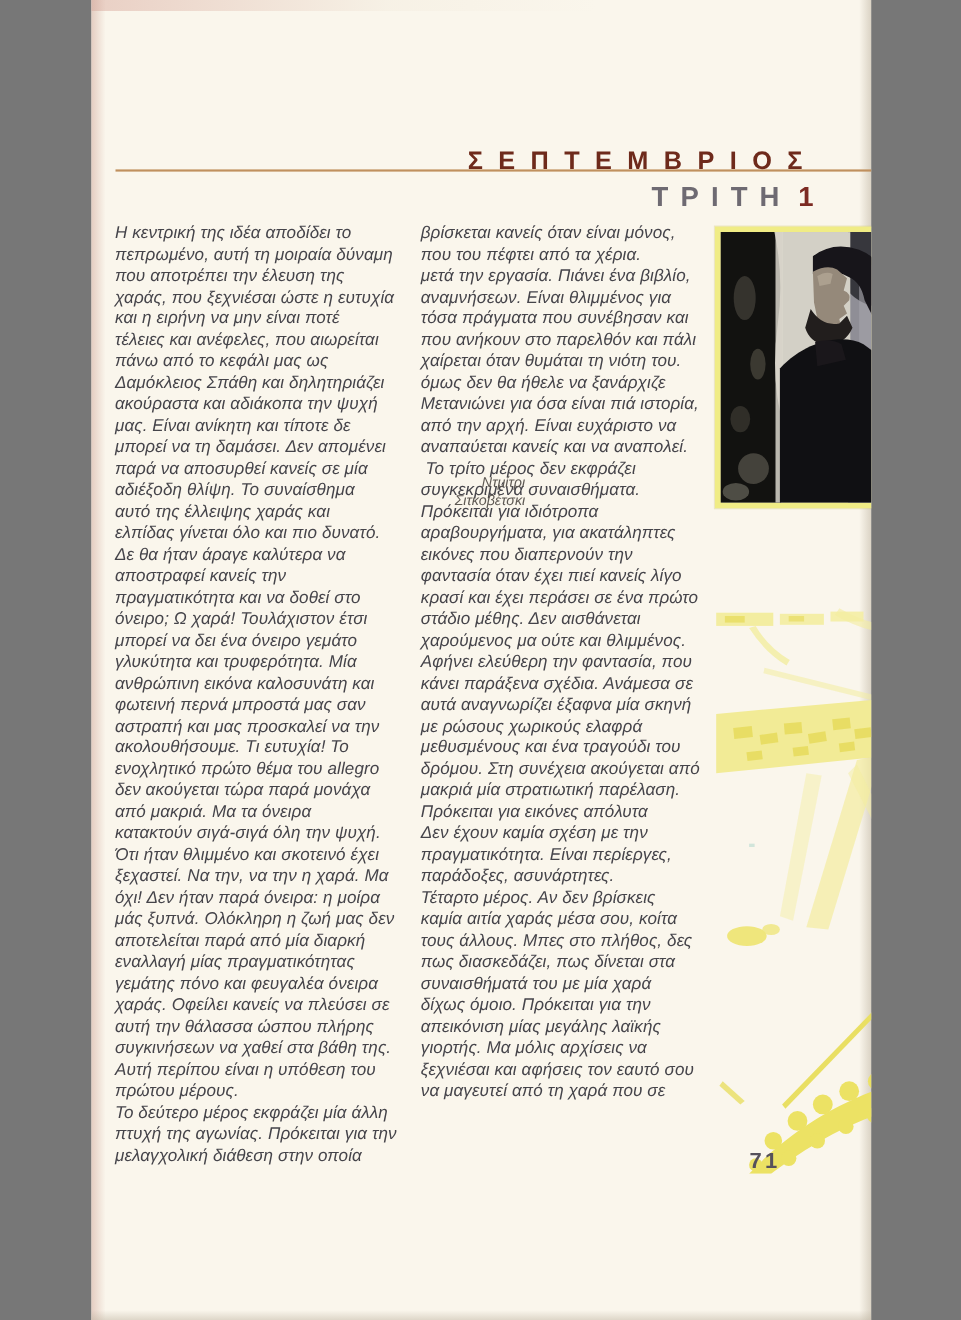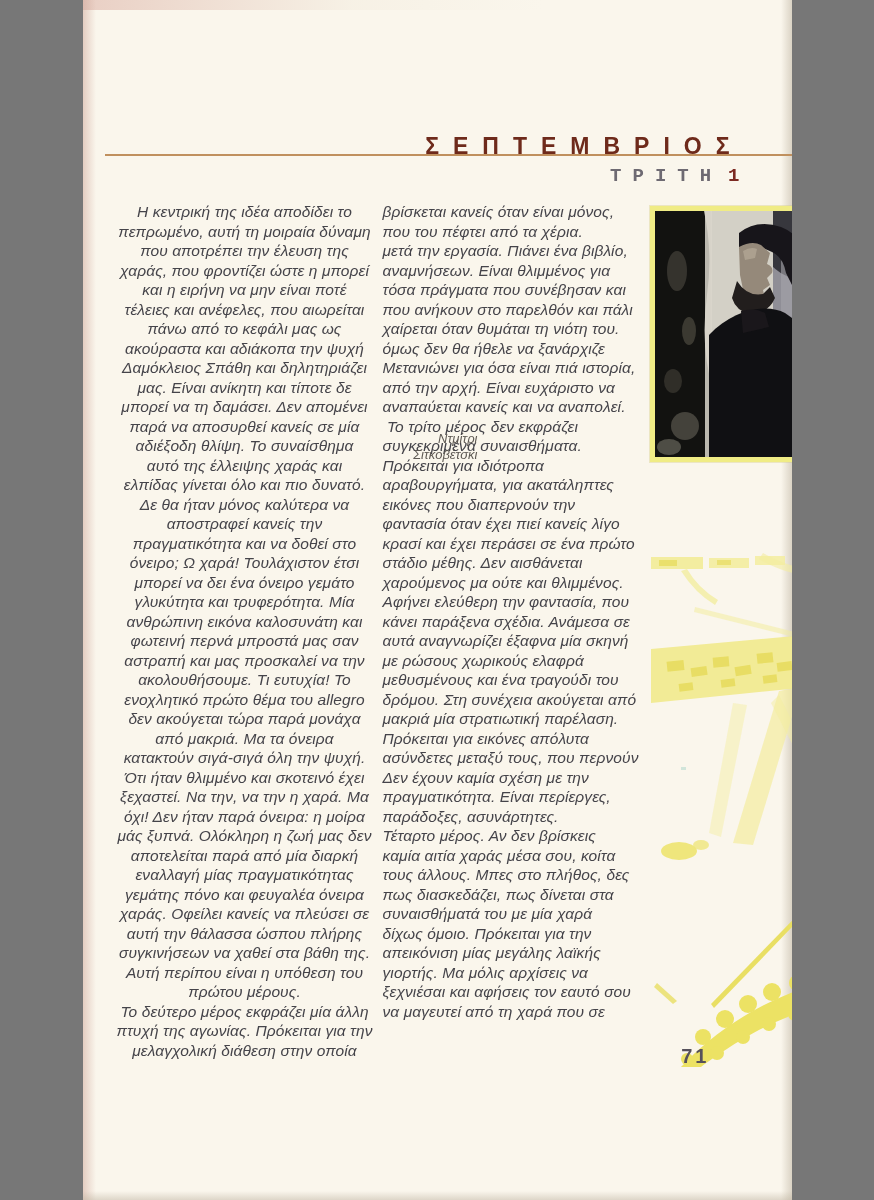--- a/index.html
+++ b/index.html
@@ -23,30 +23,29 @@
   
   .rule { position:absolute; left:22px; top:154px; width:790px; height:2px;
     background:var(--rule, #c0905e); }
   .month-title {
     position:absolute; right:48px; top:133px; margin:0;
     font-size:23px; font-weight:800; letter-spacing:14px; white-space:nowrap;
     color:var(--title, #6e2a1b); z-index:2;
   }
   .date-line {
     position:absolute; right:50px; top:165px;
-    font-size:19px; font-weight:700; letter-spacing:11px; white-space:nowrap;
+    font-size:25px; font-weight:700; letter-spacing:11px; white-space:nowrap;
     color:var(--day, #6e6a72);
-    font-family:Liberation Mono, monospace;
   }
   .date-line .num { color:var(--daynum, #7c2a22); margin-left:6px; letter-spacing:2px; }
 
   
   .col { position:absolute; top:202px; color:var(--text, #45444a);
     font-style:italic; font-size:15.5px; letter-spacing:0.1px; }
-  .col-left  { left:22px;  width:280px;text-align:center; }
+  .col-left  { left:22px;  width:280px; }
   .col-right { left:300px; width:268px; }
   .text-line { height:19.5px; line-height:19.5px; white-space:pre; }
 
   
   .photo { position:absolute; left:567px; top:206px; width:179px; height:256px;
     margin:0; background:var(--frame, #f0ec85); padding:5px; box-sizing:border-box;
     box-shadow:0 0 0 1px rgba(210,200,120,.35); }
   .photo svg { display:block; width:169px; height:246px; }
 
   .caption { position:absolute; right:314px; top:431px; width:160px;
@@ -72,33 +71,33 @@
   <div class="edge edge-bottom"></div>
 
   <div class="rule"></div>
   <h1 class="month-title">ΣΕΠΤΕΜΒΡΙΟΣ</h1>
   <div class="date-line"><span>ΤΡΙΤΗ</span><span class="num">1</span></div>
 
   <div class="col col-left">
       <div class="text-line">Η κεντρική της ιδέα αποδίδει το</div>
       <div class="text-line">πεπρωμένο, αυτή τη μοιραία δύναμη</div>
       <div class="text-line">που αποτρέπει την έλευση της</div>
-      <div class="text-line">χαράς, που φροντίζει ώστε η μπορεί</div>
+      <div class="text-line">χαράς, που ξεχνιέσαι ώστε η ευτυχία</div>
       <div class="text-line">και η ειρήνη να μην είναι ποτέ</div>
       <div class="text-line">τέλειες και ανέφελες, που αιωρείται</div>
       <div class="text-line">πάνω από το κεφάλι μας ως</div>
+      <div class="text-line">Δαμόκλειος Σπάθη και δηλητηριάζει</div>
       <div class="text-line">ακούραστα και αδιάκοπα την ψυχή</div>
-      <div class="text-line">Δαμόκλειος Σπάθη και δηλητηριάζει</div>
       <div class="text-line">μας. Είναι ανίκητη και τίποτε δε</div>
       <div class="text-line">μπορεί να τη δαμάσει. Δεν απομένει</div>
       <div class="text-line">παρά να αποσυρθεί κανείς σε μία</div>
       <div class="text-line">αδιέξοδη θλίψη. Το συναίσθημα</div>
       <div class="text-line">αυτό της έλλειψης χαράς και</div>
       <div class="text-line">ελπίδας γίνεται όλο και πιο δυνατό.</div>
-      <div class="text-line">Δε θα ήταν μόνος καλύτερα να</div>
+      <div class="text-line">Δε θα ήταν άραγε καλύτερα να</div>
       <div class="text-line">αποστραφεί κανείς την</div>
       <div class="text-line">πραγματικότητα και να δοθεί στο</div>
       <div class="text-line">όνειρο; Ω χαρά! Τουλάχιστον έτσι</div>
       <div class="text-line">μπορεί να δει ένα όνειρο γεμάτο</div>
       <div class="text-line">γλυκύτητα και τρυφερότητα. Μία</div>
       <div class="text-line">ανθρώπινη εικόνα καλοσυνάτη και</div>
       <div class="text-line">φωτεινή περνά μπροστά μας σαν</div>
       <div class="text-line">αστραπή και μας προσκαλεί να την</div>
       <div class="text-line">ακολουθήσουμε. Τι ευτυχία! Το</div>
       <div class="text-line">ενοχλητικό πρώτο θέμα του allegro</div>
@@ -143,21 +142,20 @@
       <div class="text-line">στάδιο μέθης. Δεν αισθάνεται</div>
       <div class="text-line">χαρούμενος μα ούτε και θλιμμένος.</div>
       <div class="text-line">Αφήνει ελεύθερη την φαντασία, που</div>
       <div class="text-line">κάνει παράξενα σχέδια. Ανάμεσα σε</div>
       <div class="text-line">αυτά αναγνωρίζει έξαφνα μία σκηνή</div>
       <div class="text-line">με ρώσους χωρικούς ελαφρά</div>
       <div class="text-line">μεθυσμένους και ένα τραγούδι του</div>
       <div class="text-line">δρόμου. Στη συνέχεια ακούγεται από</div>
       <div class="text-line">μακριά μία στρατιωτική παρέλαση.</div>
       <div class="text-line">Πρόκειται για εικόνες απόλυτα</div>
-      <div class="text-line">ασύνδετες μεταξύ τους, που περνούν</div>
       <div class="text-line">Δεν έχουν καμία σχέση με την</div>
       <div class="text-line">πραγματικότητα. Είναι περίεργες,</div>
       <div class="text-line">παράδοξες, ασυνάρτητες.</div>
       <div class="text-line">Τέταρτο μέρος. Αν δεν βρίσκεις</div>
       <div class="text-line">καμία αιτία χαράς μέσα σου, κοίτα</div>
       <div class="text-line">τους άλλους. Μπες στο πλήθος, δες</div>
       <div class="text-line">πως διασκεδάζει, πως δίνεται στα</div>
       <div class="text-line">συναισθήματά του με μία χαρά</div>
       <div class="text-line">δίχως όμοιο. Πρόκειται για την</div>
       <div class="text-line">απεικόνιση μίας μεγάλης λαϊκής</div>

